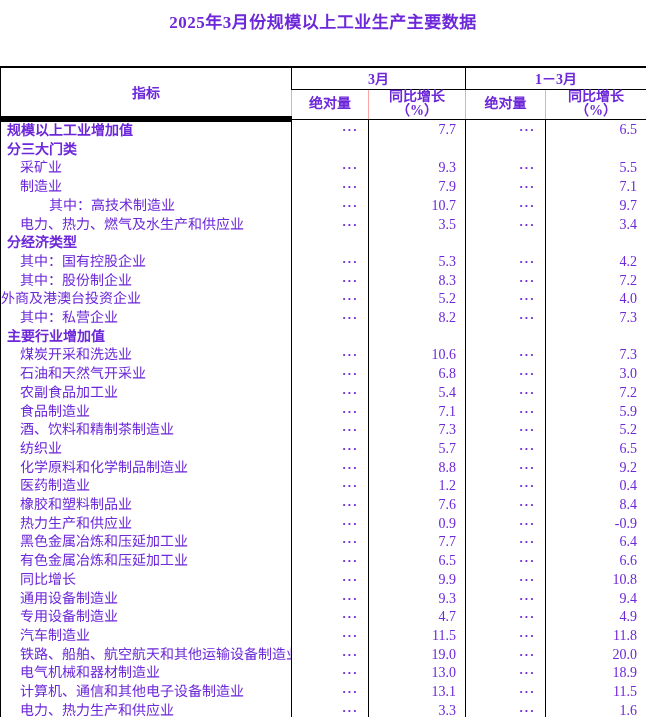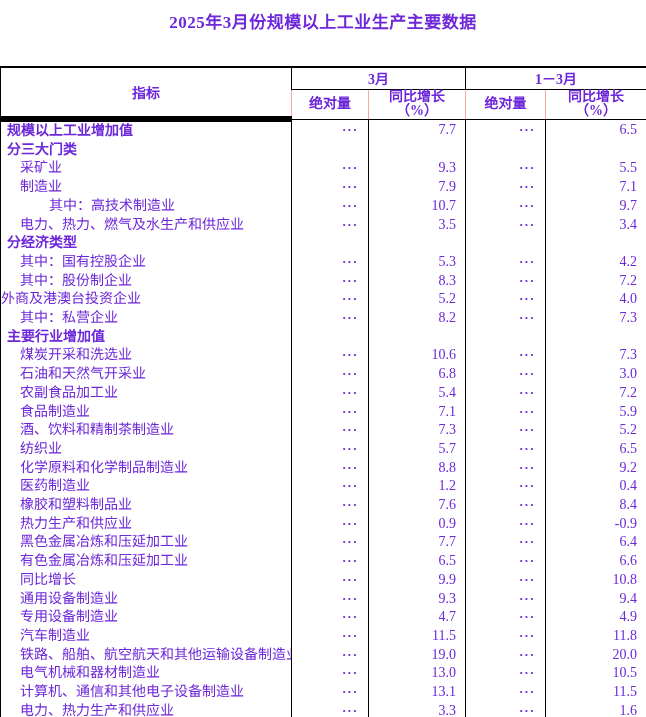--- a/index.html
+++ b/index.html
@@ -287,21 +287,21 @@
           <td class="abs num">···</td>
           <td class="pct num">19.0</td>
           <td class="abs num">···</td>
           <td class="pct num">20.0</td>
         </tr>
         <tr>
           <td class="label l1">电气机械和器材制造业</td>
           <td class="abs num">···</td>
           <td class="pct num">13.0</td>
           <td class="abs num">···</td>
-          <td class="pct num">10.5</td>
+          <td class="pct num">18.9</td>
         </tr>
         <tr>
           <td class="label l1">计算机、通信和其他电子设备制造业</td>
           <td class="abs num">···</td>
           <td class="pct num">13.1</td>
           <td class="abs num">···</td>
           <td class="pct num">11.5</td>
         </tr>
         <tr>
           <td class="label l1">电力、热力生产和供应业</td>

